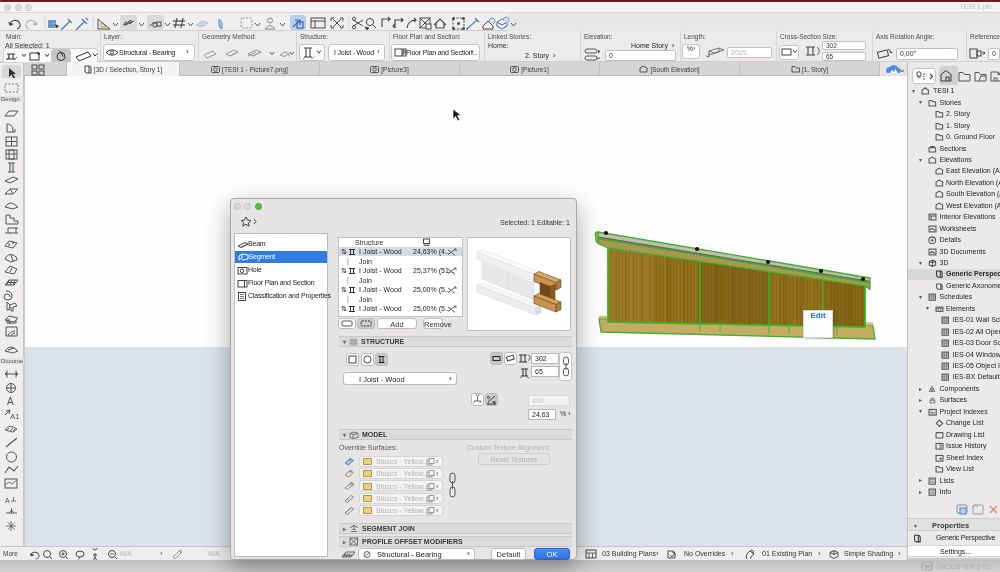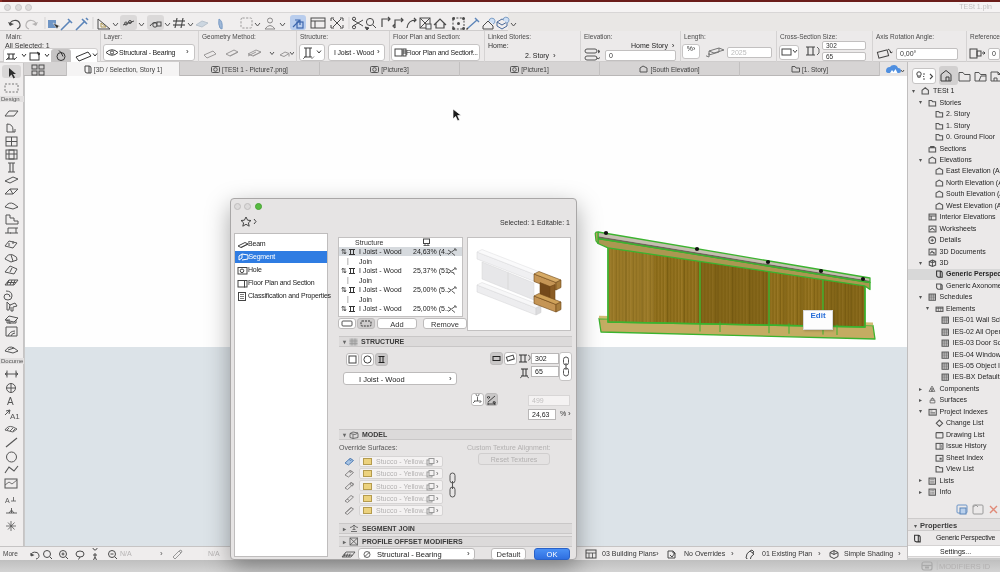--- a/index.html
+++ b/index.html
@@ -650,21 +650,21 @@
 <g fill="none">
         <rect x="1" y="2" width="10" height="8" rx="1" stroke="#6a94c8"></rect>
         <rect x="4" y="5" width="6" height="6" fill="#b9d0ec" stroke="#5a84b8"></rect>
         <rect x="17" y="2" width="10" height="9" rx="1" stroke="#999"></rect>
         <path d="M17 4 l3-2 2 2" stroke="#999"></path>
         <path d="M34 3 l7 7 m0-7 l-7 7" stroke="#e08a78" stroke-width="1.4"></path>
       </g>
 </svg>
 <div class="abs" style="left:0;top:456px;width:93px;height:13px;background:#e2e0e0;border-top:1px solid #cdcbcb;border-bottom:1px solid #cdcbcb;">
  <span style="position:absolute;left:6px;top:2.5px;font-size:6px;color:#555;">▾</span>
- <span style="position:absolute;left:12px;top:2px;font-size:7.5px;font-weight:bold;color:#3a3a3a;">Properties</span>
+ <span style="position:absolute;left:24px;top:2px;font-size:7.5px;font-weight:bold;color:#3a3a3a;">Properties</span>
 </div>
 <div class="abs" style="left:0;top:470px;width:93px;height:12px;">
  <svg style="position:absolute;left:5px;top:1.5px" width="9" height="9" viewBox="0 0 8.5 8">
         <path d="M1.5 1 h3.5 a1.8 1.8 0 0 1 1.8 1.8 v4.4 H3.3 a1.8 1.8 0 0 1 -1.8-1.8z M5 1 v6.2" fill="none" stroke="#333"></path>
       </svg>
  <span style="position:absolute;left:28px;top:2px;font-size:7px;letter-spacing:-0.2px;color:#222;">Generic Perspective</span>
 </div>
 <div class="abs" style="left:0;top:483px;width:93px;height:12px;background:#fff;border-top:1px solid #d5d3d3;border-bottom:1px solid #d5d3d3;">
  <span style="position:absolute;left:32px;top:2px;font-size:7px;color:#222;">Settings...</span>
 </div>
@@ -788,21 +788,21 @@
 
 <g stroke="#3bb32f" stroke-width="1">
 <line x1="120" y1="106" x2="120" y2="116.5"></line>
         <line x1="189" y1="107.8" x2="189" y2="118.2"></line>
         <line x1="243" y1="109.2" x2="243" y2="119.6"></line>
 <line x1="140" y1="106.5" x2="140" y2="117"></line>
         <line x1="209" y1="108.3" x2="209" y2="118.7"></line>
         <line x1="257" y1="109.6" x2="257" y2="120"></line>
 </g>
 </svg>
-<div class="abs" style="left:223px;top:95px;width:30px;height:20px;background:#fdfdfd;border:1px solid #d8d8d8;box-shadow:1px 1px 2px rgba(0,0,0,0.2);font-size:8px;font-weight:bold;color:#2a6fd8;text-align:center;">Edit</div>
+<div class="abs" style="left:223px;top:95px;width:30px;height:28px;background:#fdfdfd;border:1px solid #d8d8d8;box-shadow:1px 1px 2px rgba(0,0,0,0.2);font-size:8px;font-weight:bold;color:#2a6fd8;text-align:center;">Edit</div>
 </div>
 <div class="abs" id="dialog">
 <div class="abs" style="left:2.5px;top:4px;width:7px;height:7px;border-radius:50%;background:#dcdada;border:1px solid #c0bebe;"></div>
 <div class="abs" style="left:13px;top:4px;width:7px;height:7px;border-radius:50%;background:#dcdada;border:1px solid #c0bebe;"></div>
 <div class="abs" style="left:23.5px;top:4px;width:7px;height:7px;border-radius:50%;background:#57bb42;border:1px solid #48a334;"></div>
 <svg class="abs" style="left:9px;top:17px" width="20" height="12">
       <path d="M6 1 l1.6 3.2 3.4 0.3 -2.6 2.3 0.8 3.4 -3.2-1.9 -3.2 1.9 0.8-3.4 -2.6-2.3 3.4-0.3z" fill="none" stroke="#444"></path>
       <path d="M14 3 l2 2.5 -2 2.5" fill="none" stroke="#444"></path>
     </svg>
 <div class="abs" style="right:6px;top:20px;font-size:7px;color:#333;">Selected: 1 Editable: 1</div>
@@ -894,21 +894,21 @@
       </svg>
 </div>
 
 <div class="btn" style="left:107px;top:119px;width:18px;height:11px;"><svg width="14" height="9">
         <rect x="2" y="2" width="10" height="5" rx="1" fill="none" stroke="#555"></rect>
       </svg></div>
 <div class="btn" style="left:126px;top:119px;width:18px;height:11px;background:#cfcdcd;"><svg width="14" height="9">
         <rect x="2" y="2" width="10" height="5" rx="1" fill="none" stroke="#333" stroke-dasharray="2 1"></rect>
       </svg></div>
 <div class="btn" style="left:146px;top:119px;width:40px;height:11px;line-height:11px;">Add</div>
-<div class="btn" style="left:192px;top:119px;width:44px;height:11px;line-height:11px;">Remove</div>
+<div class="btn" style="left:192px;top:119px;width:20px;height:11px;line-height:11px;">Remove</div>
 
 <div class="abs" style="left:236px;top:38px;width:104px;height:94px;background:#fff;border:1px solid #c3c1c1;">
 <svg width="104" height="94">
 
 <polygon points="9,47 68,70 68,77 9,54" fill="#ededef" stroke="#d2d2d4" stroke-width="0.5"></polygon>
 <polygon points="9,47 14,44.5 73,67.5 68,70" fill="#f7f7f8" stroke="#d8d8da" stroke-width="0.5"></polygon>
 <polygon points="68,70 73,67.5 73,74.5 68,77" fill="#dcdcde" stroke="#cccccd" stroke-width="0.5"></polygon>
 
 <polygon points="14,24 66,45 66,62 14,41" fill="#e7e7e9" stroke="#d5d5d7" stroke-width="0.5"></polygon>
 <line x1="40" y1="34.5" x2="40" y2="51.5" stroke="#d0d0d2" stroke-width="0.6"></line>

